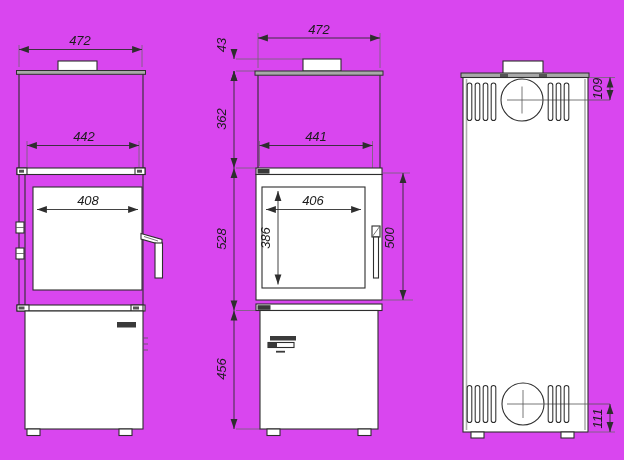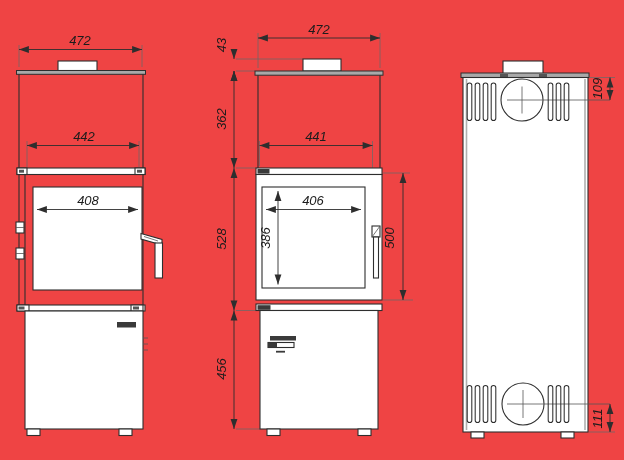--- a/index.html
+++ b/index.html
@@ -1,20 +1,20 @@
 <!DOCTYPE html>
 <html><head>
 <meta charset="utf-8">
 <style>
   html, body { margin: 0; padding: 0; background: #ffffff; }
   #stage {
     position: relative;
     width: 624px;
     height: 460px;
-    background: #ef4444;
+    background: #d946ef;
     overflow: hidden;
   }
   svg { display: block; }
   .edge   { stroke: #2e2e2e; stroke-width: 1.1; fill: none; }
   .edgeF  { stroke: #2e2e2e; stroke-width: 1.1; fill: #ffffff; }
   .thin   { stroke: #555555; stroke-width: 0.8; fill: none; }
   .light  { stroke: #b0b0b0; stroke-width: 1.6; fill: none; }
   .ext    { stroke: #6a6a6a; stroke-width: 0.75; fill: none; }
   .dim    { stroke: #2e2e2e; stroke-width: 0.9; fill: none;
             marker-start: url(#arr); marker-end: url(#arr); }

